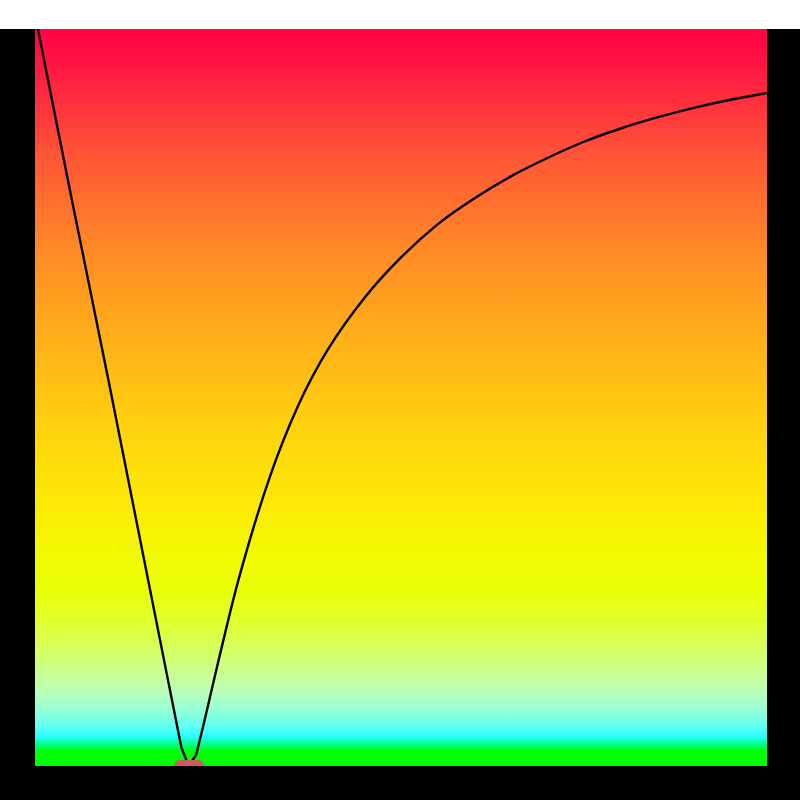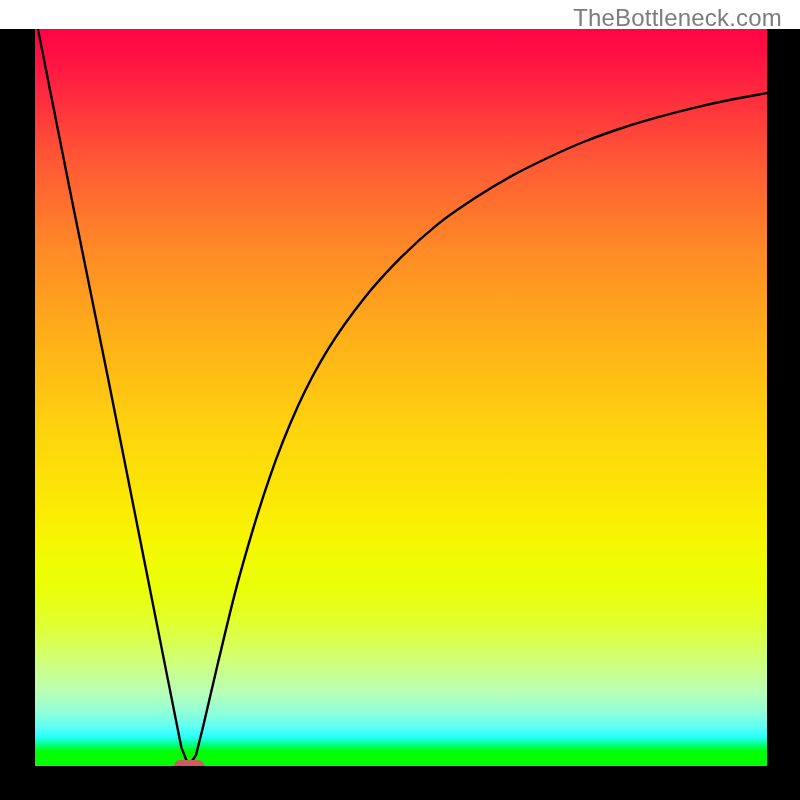--- a/index.html
+++ b/index.html
@@ -81,21 +81,20 @@
     width: 30px;
     transform: translate(-50%, -50%);
     z-index: 20;
   }
 </style>
 </head>
 <body>
 
 <div class="figure">
 
-  <div class="watermark">TheBottleneck.com</div>
 
   <div class="plot-outer">
     <div class="plot-inner">
       <div class="gradient-bg"></div>
       <svg class="curve-svg" viewBox="0 0 732 737" preserveAspectRatio="none">
         <path id="curve-path" fill="none" stroke="#000000" stroke-width="2.4" stroke-linecap="round" stroke-linejoin="round" d="M 2.93 0.00 C 8.54 28.25, 24.89 111.16, 36.60 169.51 C 48.31 227.86, 61.00 289.27, 73.20 350.07 C 85.40 410.88, 100.04 485.19, 109.80 534.33 C 119.56 583.46, 125.66 614.17, 131.76 644.88 C 136.64 669.44, 141.52 694.01, 146.40 718.58 C 148.84 724.72, 151.28 730.86, 153.72 737.00 C 156.16 733.32, 158.60 729.63, 161.04 725.95 C 163.48 716.12, 165.92 706.29, 168.36 696.47 C 173.24 675.58, 178.12 654.70, 183.00 633.82 C 189.10 608.64, 196.42 576.09, 204.96 545.38 C 213.50 514.67, 224.48 477.82, 234.24 449.57 C 244.00 421.32, 253.76 397.37, 263.52 375.87 C 273.28 354.37, 281.82 338.41, 292.80 320.60 C 303.78 302.78, 317.20 284.36, 329.40 269.00 C 341.60 253.65, 353.80 240.75, 366.00 228.47 C 378.20 216.19, 390.40 205.13, 402.60 195.31 C 414.80 185.48, 427.00 177.49, 439.20 169.51 C 451.40 161.53, 463.60 154.16, 475.80 147.40 C 488.00 140.64, 500.20 134.75, 512.40 128.98 C 524.60 123.20, 536.80 117.67, 549.00 112.76 C 561.20 107.85, 573.40 103.55, 585.60 99.50 C 597.80 95.44, 610.00 91.88, 622.20 88.44 C 634.40 85.00, 646.60 81.81, 658.80 78.86 C 671.00 75.91, 683.20 73.21, 695.40 70.75 C 707.60 68.30, 725.90 65.22, 732.00 64.12"></path>
       </svg>
       <div id="marker-el" class="marker" style="left: 153.72px; top: 737px;"></div>
     </div>
   </div>

